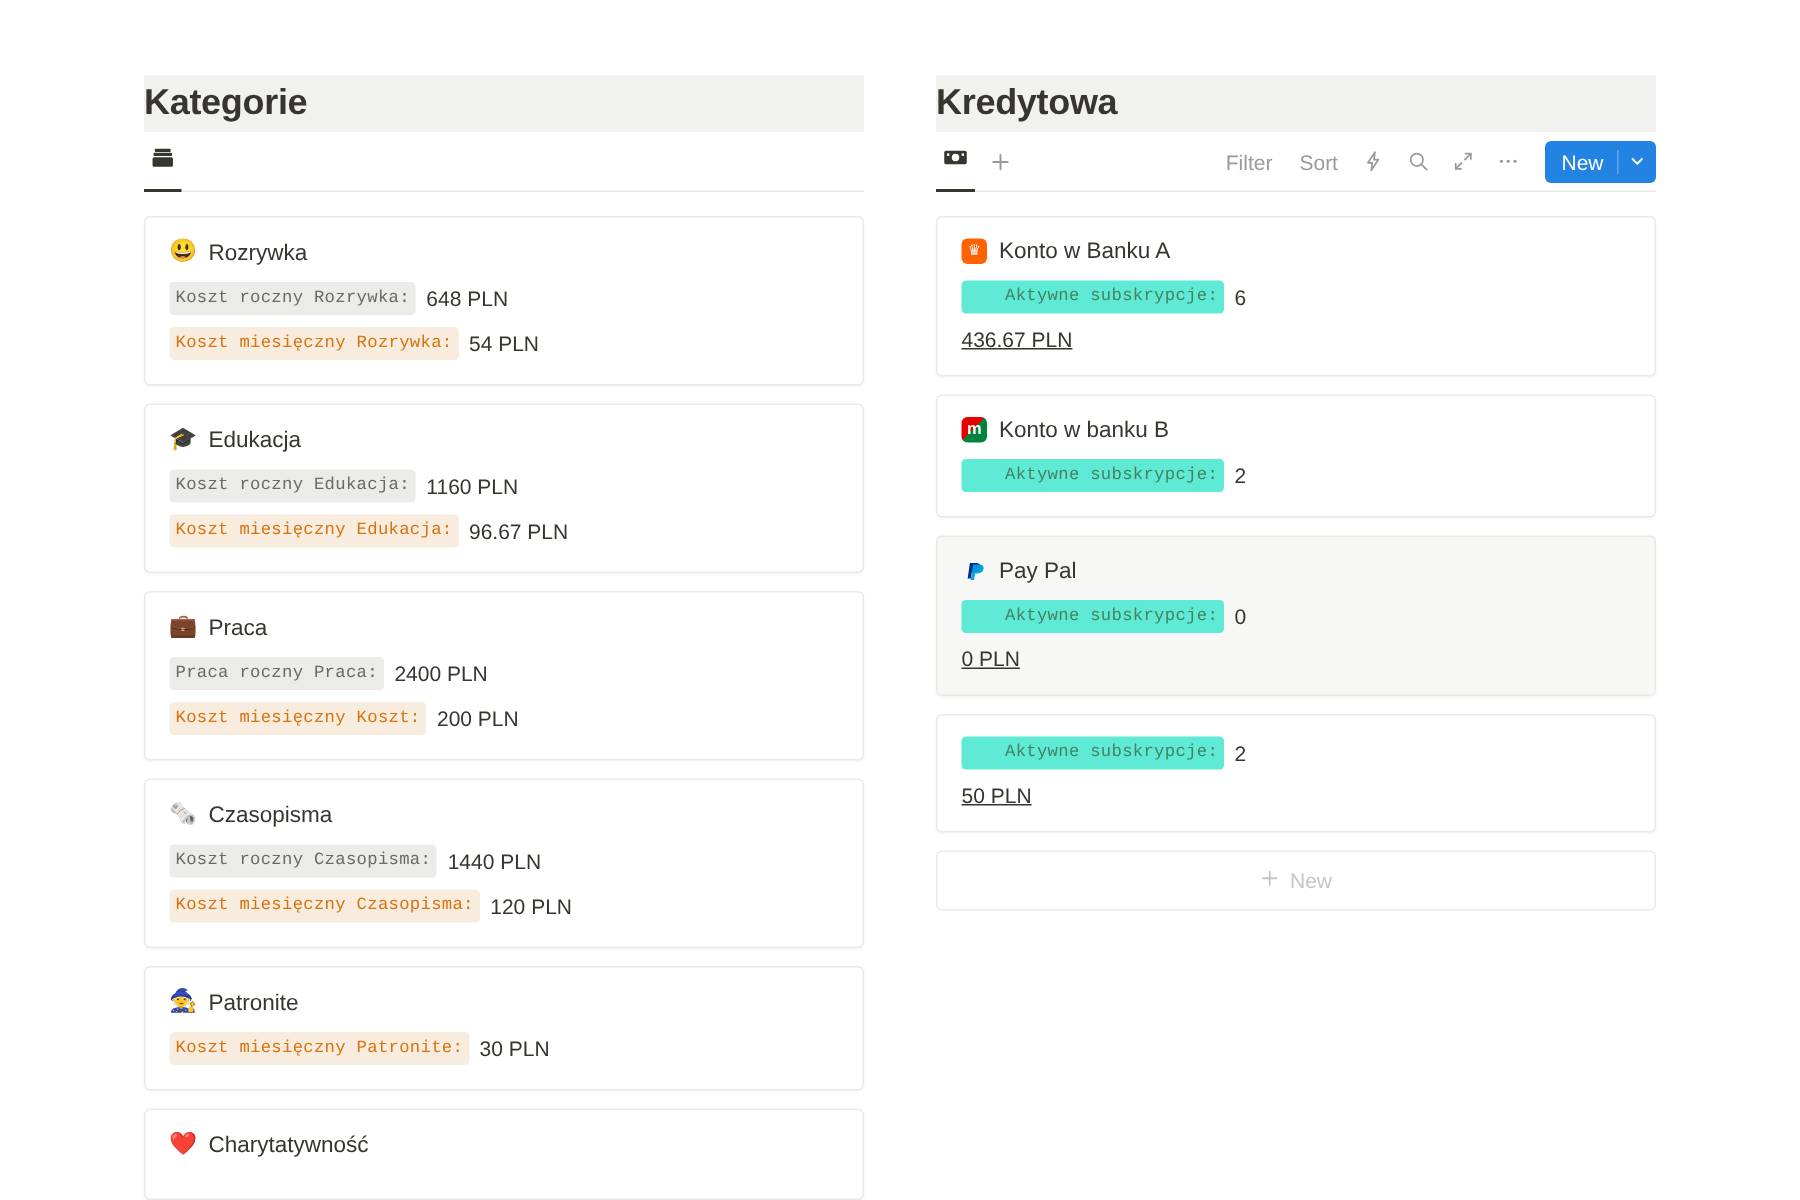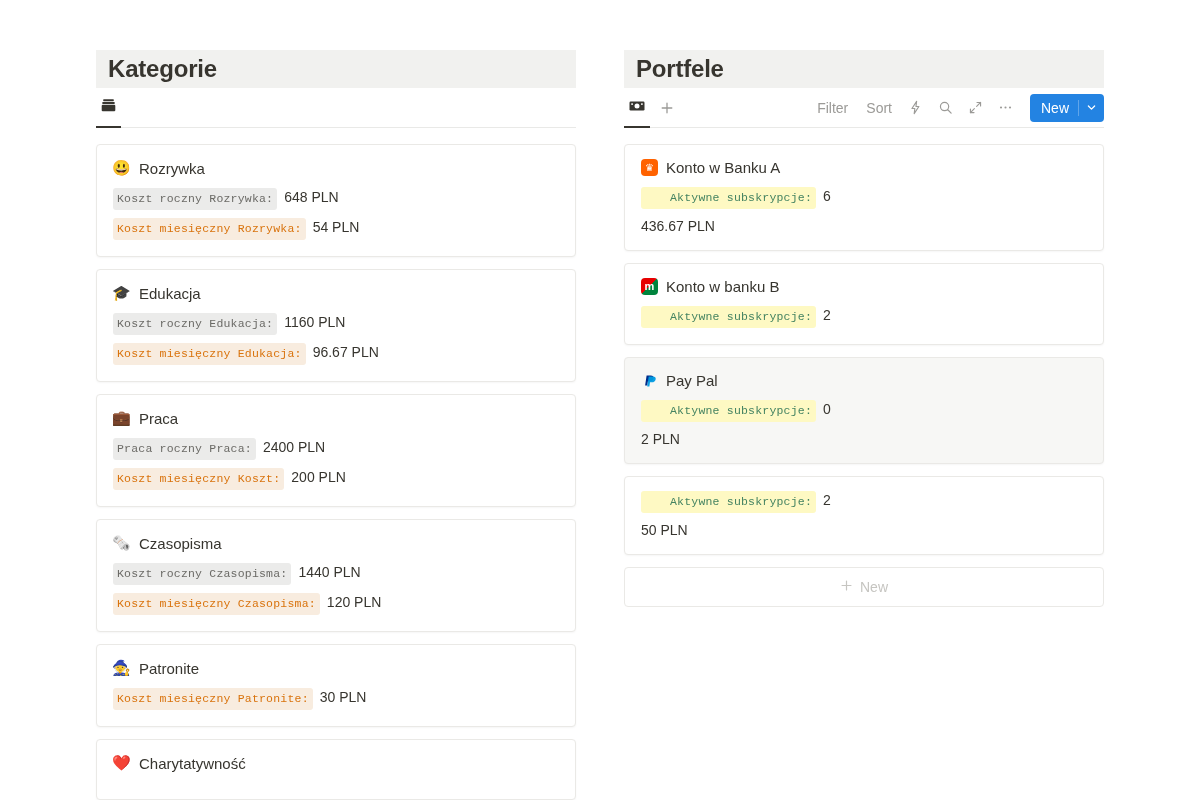--- a/index.html
+++ b/index.html
@@ -24,21 +24,21 @@
   }
 
   .column { width: 480px; flex: 0 0 480px; }
 
   
   .col-title-bar {
     height: 38px;
     background: #f1f1ef;
     display: flex;
     align-items: center;
-    padding: 0 12px;
+    padding: 0 0;
   }
   .col-title {
     font-size: 24px;
     font-weight: 700;
     letter-spacing: -0.2px;
     color: #37352f;
     line-height: 1;
   }
 
   
@@ -137,49 +137,50 @@
   .card-title .emoji {
     font-size: 15px;
     line-height: 18px;
     width: 18px; height: 18px;
     display: flex; align-items: center; justify-content: center;
     flex: 0 0 18px;
   }
 
   .prop-row {
     display: flex;
-    align-items: flex-start;
+    align-items: center;
     margin-bottom: 8px;
     line-height: 18px;
   }
   .prop-row:last-child { margin-bottom: 0; }
 
   .prop-label {
     font-family: "Liberation Mono", "DejaVu Sans Mono", monospace;
     font-size: 11.5px;
     letter-spacing: 0.2px;
     padding: 2px 4px;
     border-radius: 3px;
     white-space: nowrap;
   }
   .prop-label.gray   { background: #ebebea; color: #6b6a66; }
   .prop-label.orange { background: #f8ecdf; color: #d9730d; }
-  .prop-label.green  { background: #fef9c3; color: #448361; padding-left: 29px; }
+  .prop-label.green  { background: #5eead4; color: #448361; padding-left: 29px; }
 
   .prop-value {
     font-size: 14px;
     color: #37352f;
     margin-left: 7px;
     white-space: nowrap;
   }
 
   .plain-value {
     font-size: 14px;
     color: #37352f;
     margin-top: 9px;
+    text-decoration: underline;
   }
 
   
   .new-row {
     border: 1px solid #eae9e6;
     border-radius: 4px;
     height: 40px;
     display: flex;
     align-items: center;
     justify-content: center;
@@ -318,21 +319,21 @@
         </div>
 
       </div>
 
     </div>
   </div>
 
   <div class="column">
 
     <div class="col-title-bar">
-      <div class="col-title">Portfele</div>
+      <div class="col-title">Kredytowa</div>
     </div>
 
     <div class="toolbar">
       <div class="tabs">
         <div class="view-tab active">
           <span>
             <svg width="18" height="18" viewBox="0 0 18 18">
               <rect x="1.5" y="4.5" width="15" height="9" rx="1.2" fill="#37352f"></rect>
               <circle cx="9" cy="9" r="2.5" fill="#ffffff"></circle>
               <rect x="3.3" y="6.3" width="1.6" height="1.6" fill="#ffffff"></rect>
@@ -429,21 +430,21 @@
               <path d="M4.1 13.6 5.6 3.4h4.1c2.1 0 3.2 1 2.9 2.8-.3 2-1.8 3.1-4 3.1H6.9l-.6 4.3z" fill="#002c8a"></path>
               <path d="M6.2 14.6 7.7 4.4h4.1c2.1 0 3.2 1 2.9 2.8-.3 2-1.8 3.1-4 3.1H9l-.6 4.3z" fill="#009be1" opacity="0.95"></path>
             </svg>
           </span>
           <span>Pay Pal</span>
         </div>
         <div class="prop-row">
           <span class="prop-label green">Aktywne subskrypcje:</span>
           <span class="prop-value">0</span>
         </div>
-        <div class="plain-value">2 PLN</div>
+        <div class="plain-value">0 PLN</div>
       </div>
 
       <div class="card">
         <div class="prop-row">
           <span class="prop-label green">Aktywne subskrypcje:</span>
           <span class="prop-value">2</span>
         </div>
         <div class="plain-value">50 PLN</div>
       </div>
 

